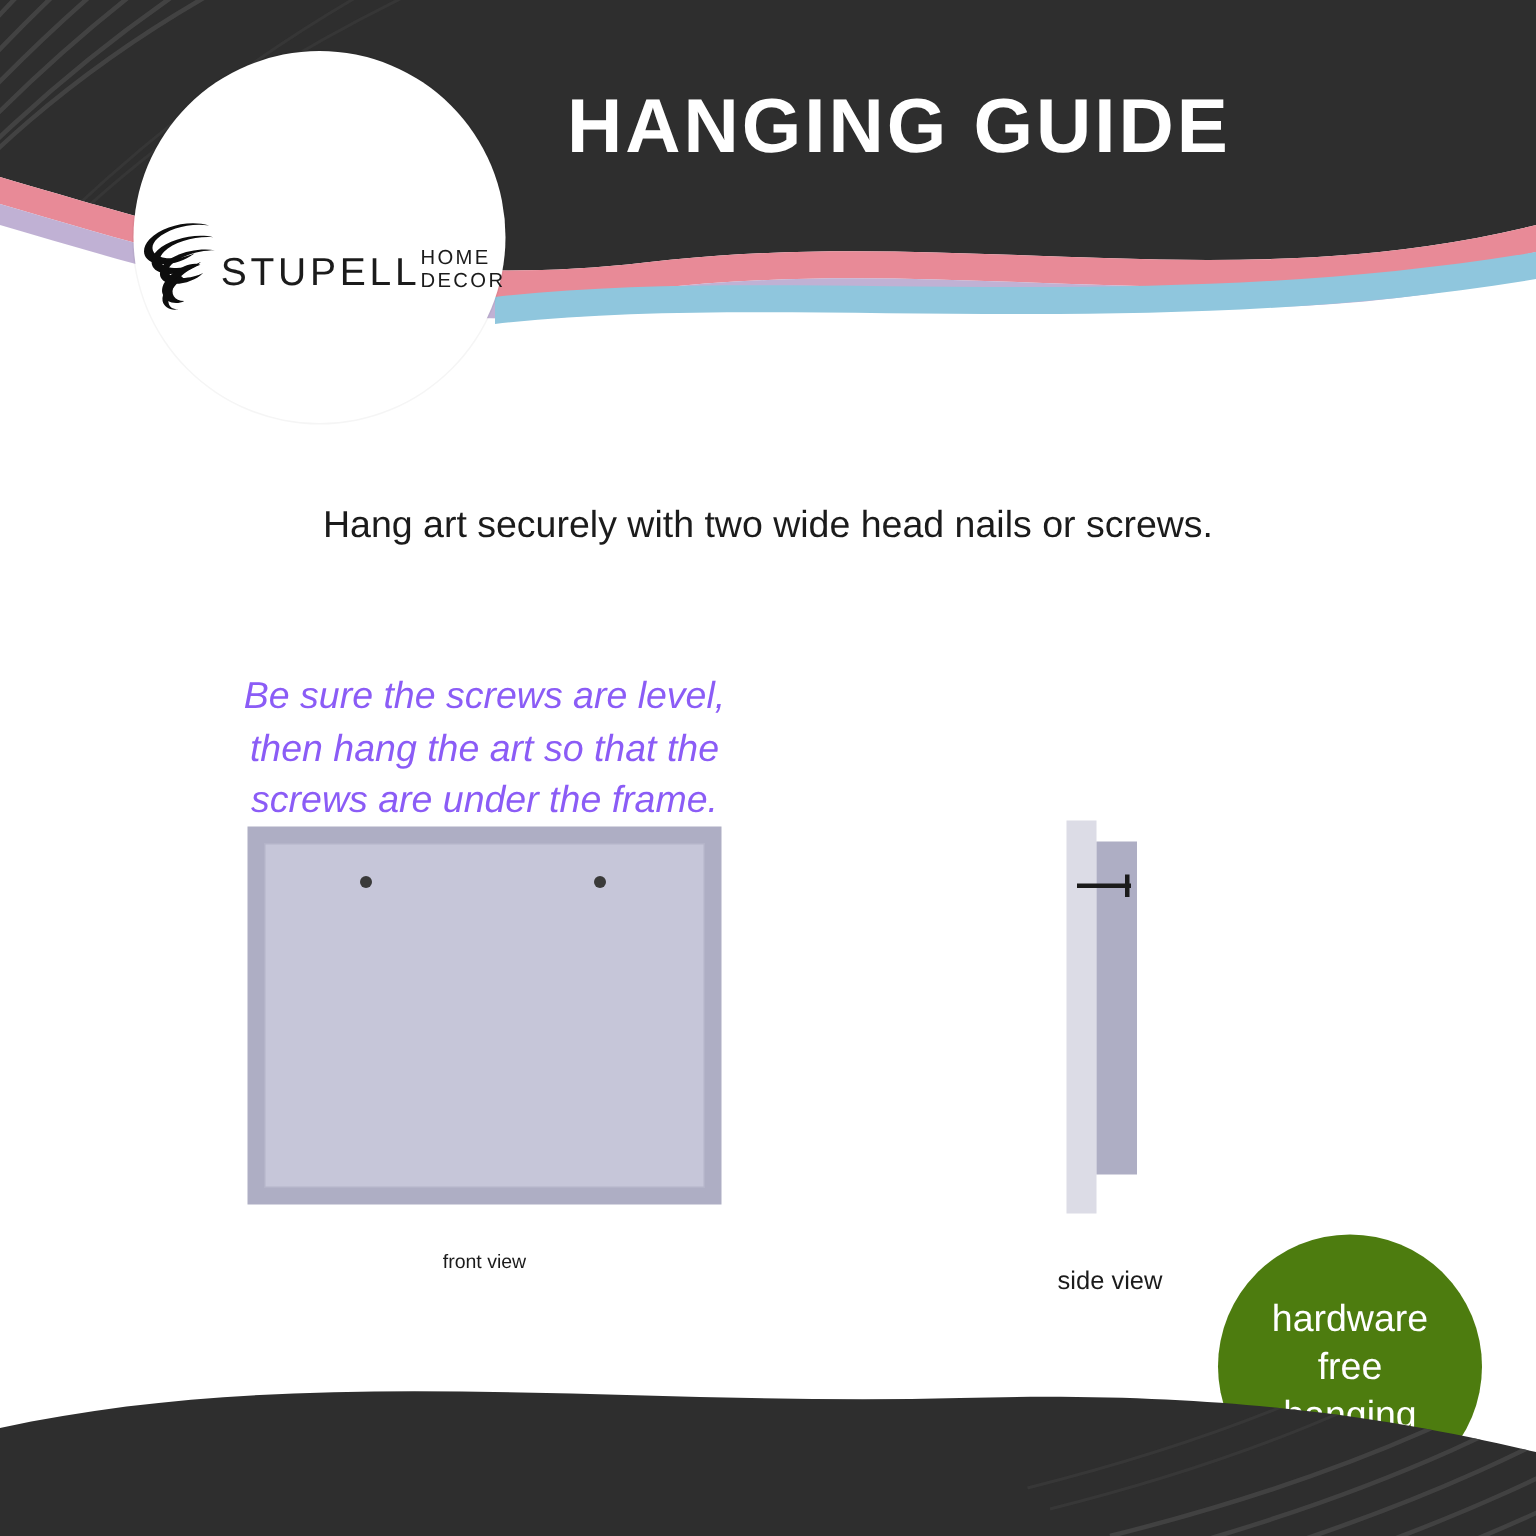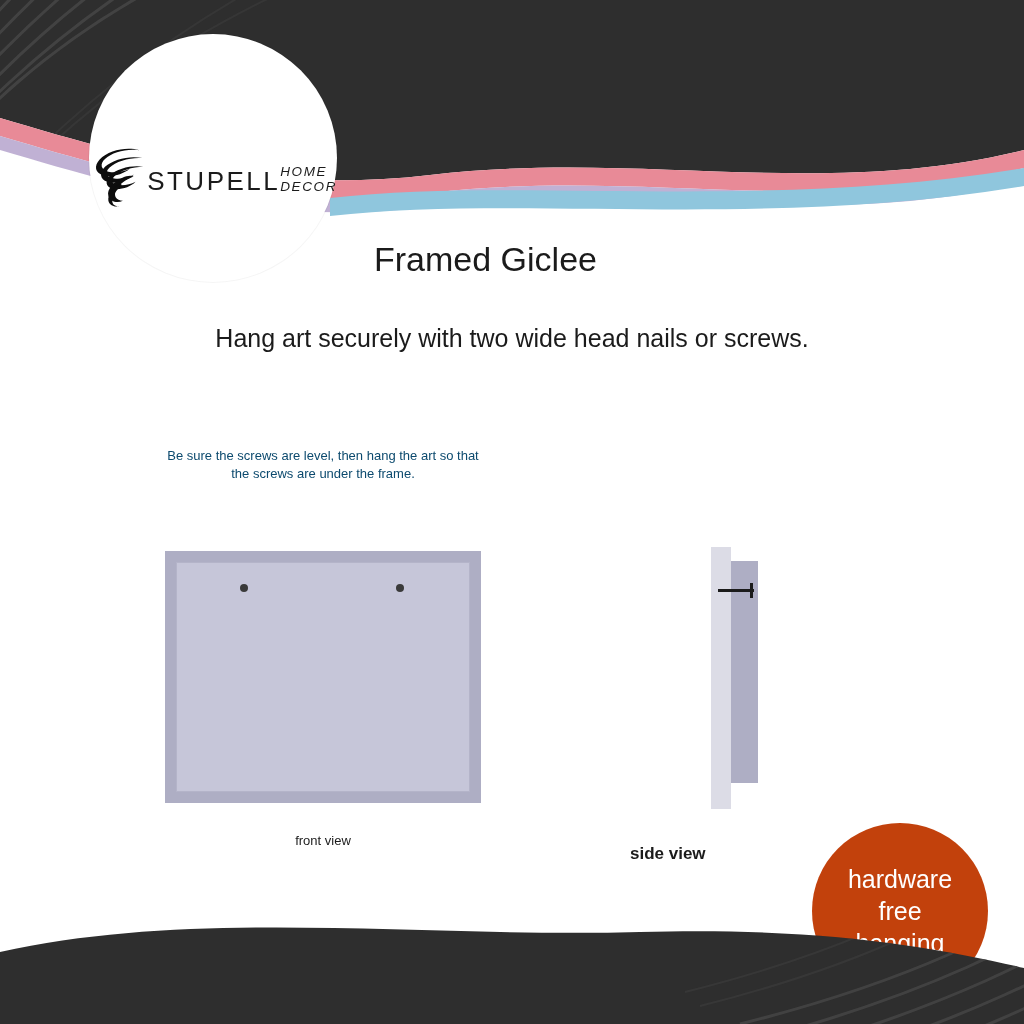--- a/index.html
+++ b/index.html
@@ -50,55 +50,55 @@
     letter-spacing: 2.5px;
     color: #1b1b1b;
     margin-top: 8px;
     font-weight: 400;
   }
   .logo-sub {
     font-size: 13.5px;
     letter-spacing: 1.6px;
     color: #1b1b1b;
     margin-top: 4px;
-    font-style: italic;
   }
 
   
   .title {
     position: absolute;
     left: 378px; top: 54px;
     font-size: 51px;
     letter-spacing: 2px;
     color: #ffffff;
     font-weight: 700;
   }
   .subtitle {
     position: absolute;
     left: 374px; top: 240px;
     font-size: 34px;
     color: #1b1b1b;
     font-weight: 400;
   }
   .lead {
     position: absolute;
-    left: 0; top: 324px;
+    left: 0; top: 336px;
     width: 1024px;
     text-align: center;
     font-size: 25px;
     color: #1b1b1b;
   }
 
   
   .col-left-cap, .col-right-cap {
     position: absolute;
     text-align: center;
-    font-size: 13px;
+    font-size: 25px;
     line-height: 1.38;
-    color: #0c4a6e;
+    color: #8b5cf6;
+    font-style: italic;
   }
   .col-left-cap { left: 158px; top: 447px; width: 330px; }
   .col-right-cap { left: 592px; top: 452px; width: 290px; }
 
   
   .front-frame {
     position: absolute;
     left: 165px; top: 551px;
     width: 316px; height: 252px;
     background: #aeaec4;
@@ -150,33 +150,32 @@
   .side-screw-head {
     position: absolute;
     left: 750px; top: 583px;
     width: 3px; height: 15px;
     background: #1b1b1b;
   }
   .caption-side {
     position: absolute;
     left: 630px; top: 844px;
     width: 220px;
-    text-align: left;
+    text-align: center;
     font-size: 17px;
     color: #1b1b1b;
-    font-weight: bold;
   }
 
   
   .badge {
     position: absolute;
     left: 812px; top: 823px;
     width: 176px; height: 176px;
     border-radius: 50%;
-    background: #c2410c;
+    background: #4d7c0f;
     display: flex;
     flex-direction: column;
     align-items: center;
     justify-content: center;
     color: #ffffff;
     font-size: 25px;
     line-height: 1.28;
     text-align: center;
   }
 </style>
@@ -224,21 +223,21 @@
         <path d="M110,22 C86,20 56,28 42,42 C32,52 36,62 52,64 C66,66 82,62 93,56 C80,70 54,76 38,71 C22,66 21,52 33,40 C50,24 86,16 110,22 Z"></path>
         <path d="M112,40 C90,40 64,48 52,60 C44,68 48,77 62,78 C74,79 87,76 96,71 C85,83 62,89 48,85 C34,81 33,69 43,58 C58,43 90,36 112,40 Z"></path>
         <path d="M92,60 C76,66 62,76 56,88 C50,100 56,110 70,110 C58,116 44,112 40,100 C36,86 52,70 70,62 C77,59 86,57 92,60 Z"></path>
         <path d="M68,78 C56,88 48,100 48,110 C48,118 54,122 62,121 C52,124 42,119 40,110 C38,98 50,84 62,76 C64,75 67,76 68,78 Z"></path>
       </g>
     </svg>
     <div class="logo-word">STUPELL</div>
     <div class="logo-sub">HOME DECOR</div>
   </div>
 
-  <div class="subtitle">Framed Giclee</div>
+  <div class="title">HANGING GUIDE</div>
   <div class="lead">Hang art securely with two wide head nails or screws.</div>
 
   <div class="col-left-cap">Be sure the screws are level, then hang the art so that the screws are under the frame.</div>
   <div class="front-frame">
     <div class="front-inner"></div>
   </div>
   <div class="screw-dot screw-a"></div>
   <div class="screw-dot screw-b"></div>
   <div class="caption-front">front view</div>
 

